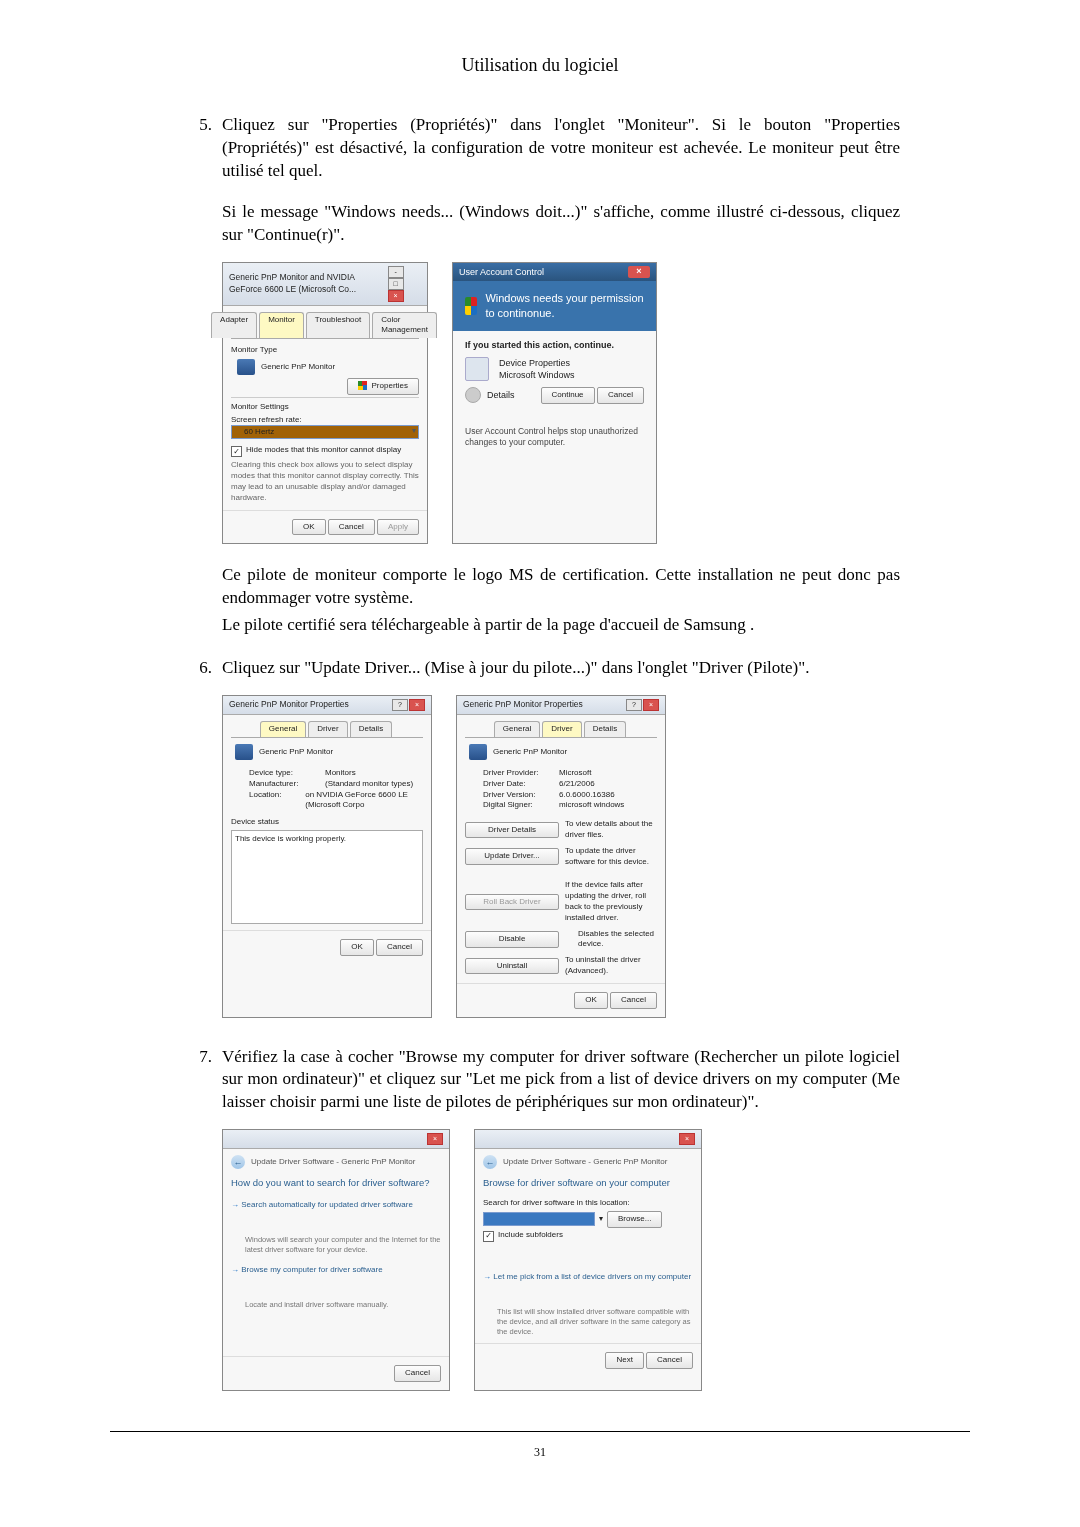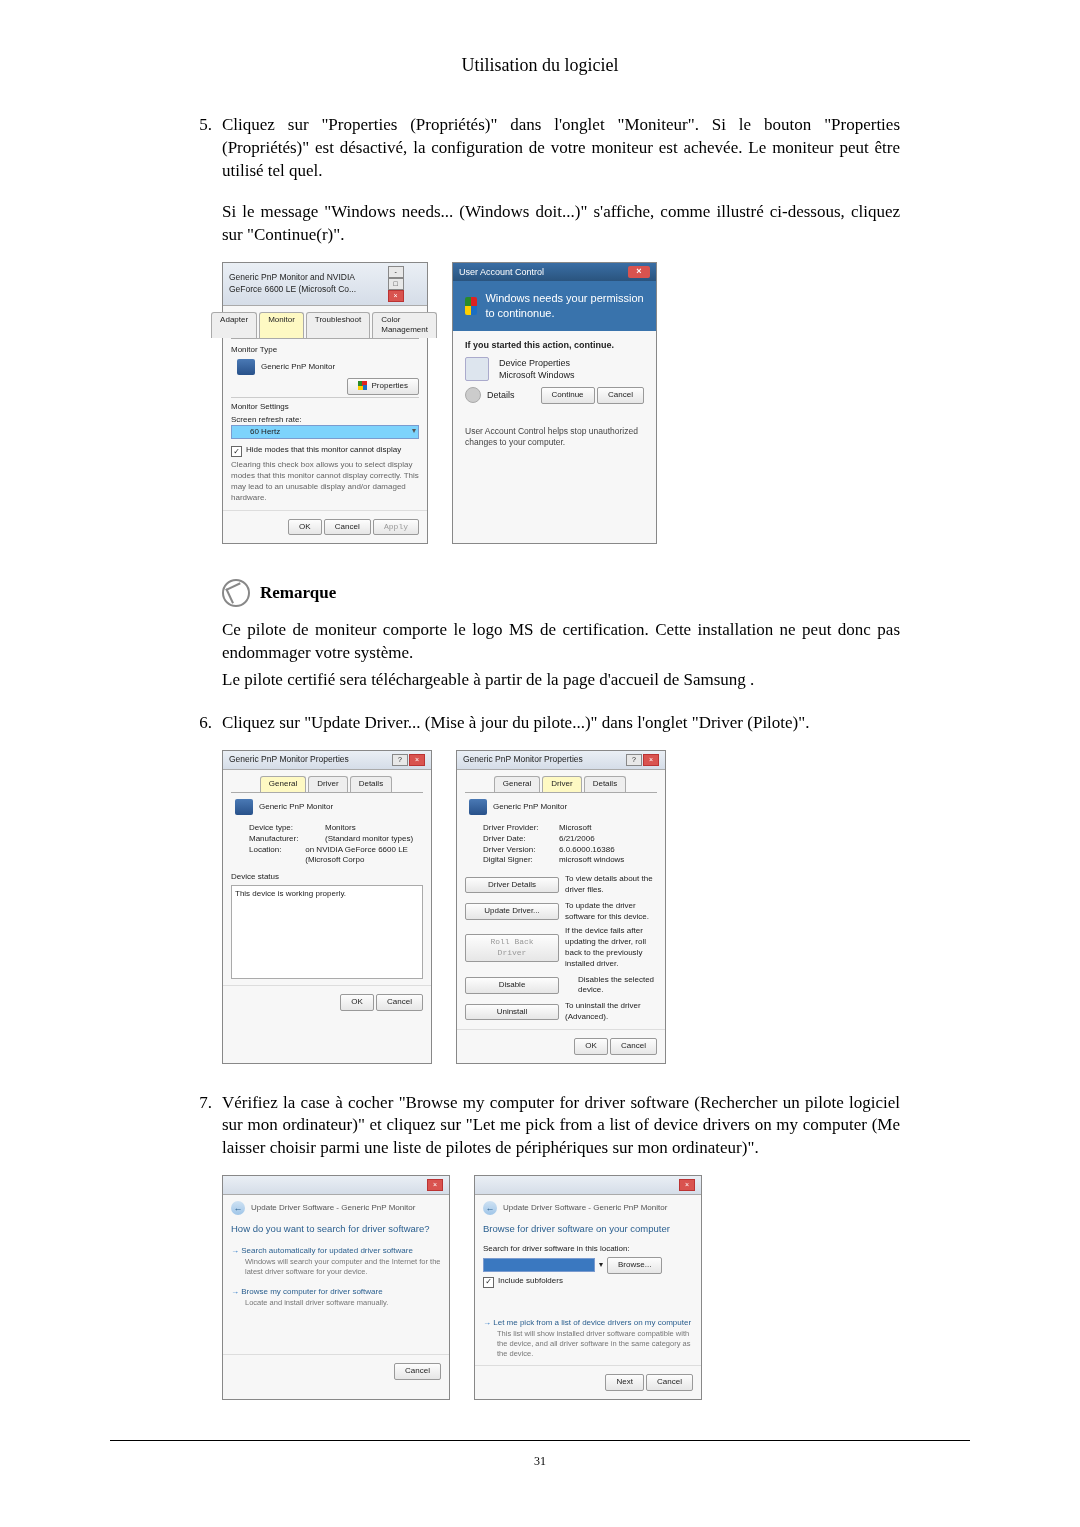--- a/index.html
+++ b/index.html
@@ -111,26 +111,26 @@
   }
   .win-btn {
     display:inline-block;
     border:1px solid #999;
     background:linear-gradient(#fdfdfd,#e6e6e6);
     padding:2px 10px;
     font-size:8px;
     border-radius:2px;
     cursor:default;
   }
-  .win-btn.disabled { color:#999;font-family:Liberation Mono, monospace; }
+  .win-btn.disabled { color:#999; }
   .win-select {
     display:block;
     border:1px solid #7a9bcf;
-    background:#7dd3fc;
-    padding:1px 18px;
+    background:#a16207;
+    padding:1px 12px;
     width:100%;
     box-sizing:border-box;
     height:14px;
     position:relative;
   }
   .win-select::after {
     content:"▾"; position:absolute; right:2px; top:0; font-size:8px; color:#555;
   }
   label.checkbox { display:flex; align-items:flex-start; gap:4px; }
   label.checkbox .box {
@@ -189,21 +189,21 @@
     border-left:2px solid #888; border-top:2px solid #888;
     transform:rotate(-25deg);
   }
   .remark-title { font-weight:bold; font-size:17px; margin-left:2px; }
   .para-note { margin-left:42px; margin-top:4px; text-align:justify; }
   
   .dlg3, .dlg4 { width:210px; }
   
   .wizard { width:228px; }
   .wiz-link { color:#2a5f8f; }
-  .wiz-sub { color:#777; font-size:7.5px; margin-left:14px; }
+  .wiz-sub { color:#777; font-size:7.5px; margin-left:14px;margin-top:24px; }
   .wiz-back {
     width:14px; height:14px; border-radius:50%; background:linear-gradient(#cfe2f3,#9fc5e8);
     display:inline-flex; align-items:center; justify-content:center; color:#2a5f8f; font-size:9px;
   }
   .textfield {
     display:inline-block; border:1px solid #7a9bcf; background:#fff;
     width:110px; height:12px; vertical-align:middle;
   }
   .textfield.sel { background:#3a78c0; }
   hr.rule {
@@ -308,24 +308,20 @@
             <span>
               <span class="win-btn">Continue</span>
               <span class="win-btn">Cancel</span>
             </span>
           </div>
         </div>
         <div class="uac-footer">User Account Control helps stop unauthorized changes to your computer.</div>
       </div>
     </div>
 
-    <div class="remark">
-      <span class="remark-icon"></span>
-      <span class="remark-title">Remarque</span>
-    </div>
     <div class="para-note">Ce pilote de moniteur comporte le logo MS de certification. Cette installation ne peut donc pas endommager votre système.</div>
     <div class="para-note para-gap">Le pilote certifié sera téléchargeable à partir de la page d'accueil de Samsung .</div>
 
     <ol class="main-list" style="margin-top:20px;">
       <li>
         <span class="num">6.</span>
         <div class="txt">Cliquez sur "Update Driver... (Mise à jour du pilote...)" dans l'onglet "Driver (Pilote)".</div>
       </li>
     </ol>
 
@@ -402,21 +398,21 @@
             <div class="desc-line">
                 <span class="lab">Digital Signer:</span>
                 <span>microsoft windows</span>
               </div>
           </div>
           <div style="margin-top:8px;">
             <div style="display:flex;gap:6px;align-items:center;margin-bottom:5px;">
                 <span class="win-btn" style="width:72px;text-align:center;">Driver Details</span>
                 <span style="flex:1;">To view details about the driver files.</span>
               </div>
-            <div style="display:flex;gap:6px;align-items:center;margin-bottom:4px;">
+            <div style="display:flex;gap:6px;align-items:center;margin-bottom:13px;">
                 <span class="win-btn" style="width:72px;text-align:center;">Update Driver...</span>
                 <span style="flex:1;">To update the driver software for this device.</span>
               </div>
             <div style="display:flex;gap:6px;align-items:center;margin-bottom:5px;">
                 <span class="win-btn disabled" style="width:72px;text-align:center;">Roll Back Driver</span>
                 <span style="flex:1;">If the device fails after updating the driver, roll back to the previously installed driver.</span>
               </div>
             <div style="display:flex;gap:19px;align-items:center;margin-bottom:5px;">
                 <span class="win-btn" style="width:72px;text-align:center;">Disable</span>
                 <span style="flex:1;">Disables the selected device.</span>

